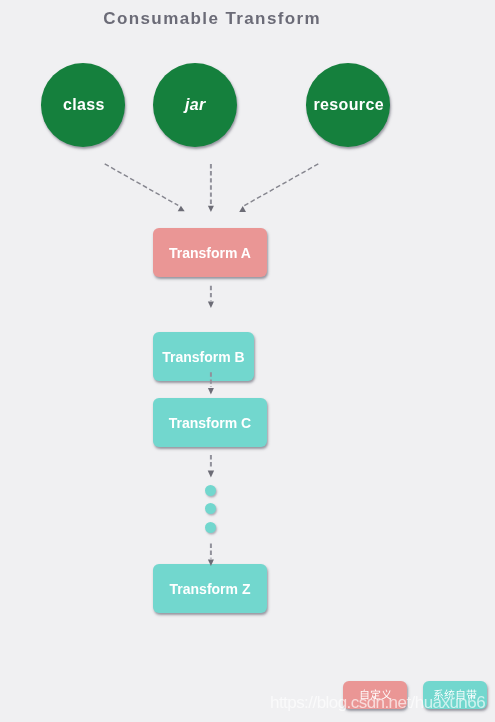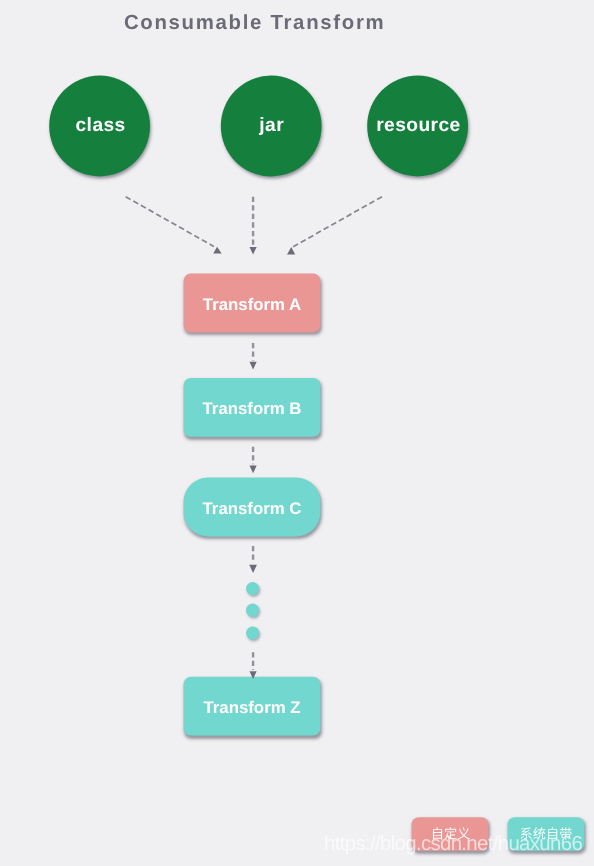--- a/index.html
+++ b/index.html
@@ -60,34 +60,34 @@
   }
 </style>
 </head>
 <body>
 
 <div class="abs title">Consumable Transform</div>
 
 <div class="abs circle" style="left:41.2px;top:62.9px;width:84.3px;height:83.9px;">
   <span>class</span>
 </div>
-<div class="abs circle" style="left:184px;top:62.9px;width:83.8px;height:83.9px;">
+<div class="abs circle" style="left:153px;top:62.9px;width:83.8px;height:83.9px;font-style:italic;">
   <span>jar</span>
 </div>
 <div class="abs circle" style="left:306px;top:62.9px;width:84.4px;height:83.9px;">
   <span>resource</span>
 </div>
 
 <div class="abs box pink" style="left:153px;top:228px;width:114px;height:49px;">
   <span>Transform A</span>
 </div>
-<div class="abs box green" style="left:153px;top:315px;width:114px;height:49px;">
+<div class="abs box green" style="left:153px;top:332px;width:101px;height:49px;">
   <span>Transform B</span>
 </div>
-<div class="abs box green" style="left:153px;top:398px;width:114px;height:49px;border-radius:20px;">
+<div class="abs box green" style="left:153px;top:398px;width:114px;height:49px;">
   <span>Transform C</span>
 </div>
 <div class="abs box green" style="left:153px;top:564px;width:114px;height:49px;">
   <span>Transform Z</span>
 </div>
 
 <div class="abs dot" style="left:204.8px;top:484.8px;width:11.5px;height:11.3px;"></div>
 <div class="abs dot" style="left:204.8px;top:503.2px;width:11.5px;height:11.3px;"></div>
 <div class="abs dot" style="left:204.8px;top:521.7px;width:11.5px;height:11.3px;"></div>
 

